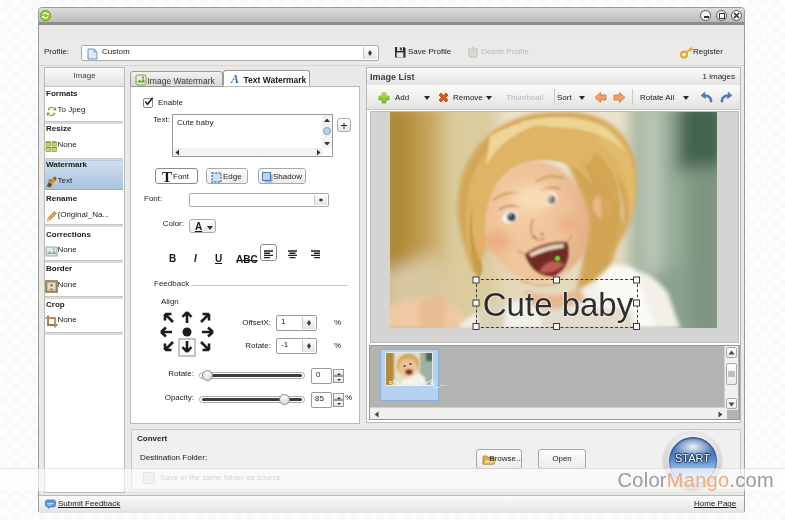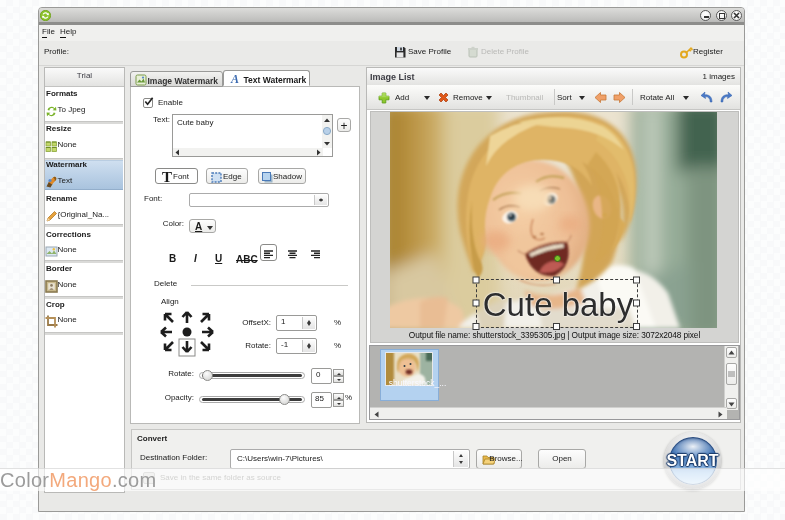--- a/index.html
+++ b/index.html
@@ -28,21 +28,21 @@
   background:linear-gradient(#fdfdfd,#e4e4e4);}
 .spin:before{content:"";position:absolute;left:50%;margin-left:-2.5px;top:3px;border:2.5px solid transparent;border-top:none;border-bottom:3px solid #3a3a3a;}
 .spin:after{content:"";position:absolute;left:50%;margin-left:-2.5px;bottom:3px;border:2.5px solid transparent;border-bottom:none;border-top:3px solid #3a3a3a;}
 .btn{background:linear-gradient(#fdfdfd,#ececea);border:1px solid #a8a8a6;border-radius:3px;box-sizing:border-box;text-align:center;}
 
 .panel{background:#fff;border:1px solid #b9b9b7;box-sizing:border-box;}
 .phead{background:linear-gradient(#fafafa,#e3e3e1);border-bottom:1px solid #c3c3c1;}
 .tsep{position:absolute;left:6px;width:78px;height:2px;background:#dadad8;border-top:1px solid #c6c6c4;}
 
 .tab{position:absolute;top:0;height:16px;border:1px solid #9a9a98;border-radius:3px 3px 0 0;box-sizing:border-box;text-align:center;}
-.tabin{background:linear-gradient(#f2f2f0,#d9d9d7);color:#333;font-weight:bold;}
+.tabin{background:linear-gradient(#f2f2f0,#d9d9d7);color:#333;}
 .tabon{background:#fff;border-bottom:1px solid #fff;font-weight:bold;}
 
 .chk{width:10px;height:10px;background:#fff;border:1px solid #8a8a88;border-radius:2px;box-sizing:border-box;}
 .sbox{background:#fff;border:1px solid #9a9a98;border-radius:2px;box-sizing:border-box;}
 .slider{position:absolute;height:7px;border:1px solid #aaa;border-radius:4px;background:#fff;box-sizing:border-box;}
 .slider i{position:absolute;left:2px;right:2px;top:1px;height:3px;background:#3c3c3c;border-radius:2px;}
 .sthumb{position:absolute;width:11px;height:11px;border-radius:50%;background:radial-gradient(circle at 40% 30%,#fcfcfc,#cfcfcd);border:1px solid #8a8a88;box-sizing:border-box;}
 .updn{position:absolute;width:11px;}
 .updn b,.updn s{position:absolute;left:0;width:11px;height:7px;background:linear-gradient(#fdfdfd,#e0e0de);border:1px solid #9a9a98;box-sizing:border-box;}
 .updn b{top:0;}.updn s{top:7px;}
@@ -70,29 +70,31 @@
   </svg>
   <div class="abs wbtn" style="left:661px"></div>
   <div class="abs wbtn" style="left:677px"></div>
   <div class="abs wbtn" style="left:692px"></div>
   <div class="abs" style="left:664.5px;top:7.5px;width:5px;height:2px;background:#333"></div>
   <div class="abs" style="left:680px;top:5px;width:4px;height:4px;border:1.5px solid #333"></div>
   <svg class="abs" style="left:694px;top:4px" width="7" height="7" viewBox="0 0 7 7">
       <path d="M1 1 L6 6 M6 1 L1 6" stroke="#333" stroke-width="1.6"></path>
     </svg>
 
-  <div class="abs menubar">
-    <span style="left:3px">File</span>
-    <span style="left:21px">Help</span>
-    <div class="abs" style="left:3px;top:12px;width:4.5px;height:1px;background:#111"></div>
-    <div class="abs" style="left:21px;top:12px;width:5.5px;height:1px;background:#111"></div>
-  </div>
 
   <div class="abs toolbar">
     <span class="abs" style="left:5px;top:6px">Profile:</span>
+    <div class="abs combo" style="left:42px;top:4px;width:298px;height:16px;">
+      <div class="spin"></div>
+      <span class="abs" style="left:20px;top:1px">Custom</span>
+      <svg class="abs" style="left:5px;top:2px" width="11" height="12" viewBox="0 0 11 12">
+        <path d="M1 1 h6 l3 3 v7 h-9 z" fill="#dcebf8" stroke="#6f94c0" stroke-width="1"></path>
+        <path d="M7 1 l3 3 h-3 z" fill="#b8cfe8" stroke="#7a9cc4" stroke-width="0.8"></path>
+      </svg>
+    </div>
 
     <svg class="abs" style="left:355px;top:5px" width="12" height="12" viewBox="0 0 12 12">
       <path d="M1 1 h9 l1.5 1.5 v9 h-10.5 z" fill="#2b2b2b"></path>
       <rect x="3" y="1" width="6" height="4" fill="#cfd8e2"></rect>
       <rect x="6.2" y="1.6" width="1.6" height="2.8" fill="#2b2b2b"></rect>
       <rect x="2.6" y="6.4" width="6.8" height="5" fill="#e8e8e8"></rect>
     </svg>
     <span class="abs" style="left:369px;top:6px">Save Profile</span>
     <svg class="abs" style="left:428px;top:5px" width="12" height="12" viewBox="0 0 12 12" opacity="0.55">
       <rect x="2" y="3" width="8" height="8" rx="1" fill="#c5cfc0" stroke="#93a08e"></rect>
@@ -101,21 +103,21 @@
     </svg>
     <span class="abs" style="left:442px;top:6px;color:#b9b9b7">Delete Profile</span>
     <svg class="abs" style="left:641px;top:5px" width="13" height="13" viewBox="0 0 13 13">
       <circle cx="4" cy="8.6" r="3" fill="none" stroke="#e3a81f" stroke-width="2"></circle>
       <path d="M6 7 L11.3 1.8 M11.3 1.8 l0.9 2.4 M9.6 3.4 l1 2" stroke="#e3a81f" stroke-width="1.6" fill="none"></path>
     </svg>
     <span class="abs" style="left:654px;top:6px">Register</span>
   </div>
 
   <div class="abs panel" style="left:5px;top:59px;width:81px;height:426px;">
-    <div class="abs phead" style="left:0;top:0;width:79px;height:18px;text-align:center;color:#3b3b43;"><span style="position:relative;top:3px">Trial</span></div>
+    <div class="abs phead" style="left:0;top:0;width:79px;height:18px;text-align:center;color:#3b3b43;"><span style="position:relative;top:3px">Image</span></div>
   </div>
   <div class="abs" style="left:7px;top:80.5px;font-weight:bold">Formats</div>
   <svg class="abs" style="left:6px;top:96.5px" width="13" height="13" viewBox="0 0 13 13">
     <path d="M2.5 5 A4 4 0 0 1 9.5 3.2 L11 1.8 L11.4 5.6 L7.6 5.2 L9 3.9 A2.6 2.6 0 0 0 4.4 5.4 Z" fill="#7ab32a"></path>
     <path d="M10.5 8 A4 4 0 0 1 3.5 9.8 L2 11.2 L1.6 7.4 L5.4 7.8 L4 9.1 A2.6 2.6 0 0 0 8.6 7.6 Z" fill="#7ab32a"></path>
   </svg>
   <div class="abs" style="left:18.5px;top:97px">To Jpeg</div>
   <div class="abs tsep" style="top:113px"></div>
   <div class="abs" style="left:7px;top:115.5px;font-weight:bold">Resize</div>
   <svg class="abs" style="left:6px;top:131.5px" width="13" height="13" viewBox="0 0 13 13">
@@ -245,21 +247,21 @@
   <svg class="abs" style="left:225px;top:241.5px" width="10" height="9" viewBox="0 0 10 9">
       <path d="M0 1 h9 M0 3.2 h6 M0 5.4 h9 M0 7.6 h6" stroke="#222" stroke-width="1.4"></path>
     </svg>
   <svg class="abs" style="left:249px;top:241.5px" width="10" height="9" viewBox="0 0 10 9">
       <path d="M0 1 h9 M1.5 3.2 h6 M0 5.4 h9 M1.5 7.6 h6" stroke="#222" stroke-width="1.4"></path>
     </svg>
   <svg class="abs" style="left:272px;top:241.5px" width="10" height="9" viewBox="0 0 10 9">
       <path d="M0 1 h9 M3 3.2 h6 M0 5.4 h9 M3 7.6 h6" stroke="#222" stroke-width="1.4"></path>
     </svg>
 
-  <div class="abs" style="left:115px;top:271px;color:#222">Delete</div>
+  <div class="abs" style="left:115px;top:271px;color:#222">Feedback</div>
   <div class="abs" style="left:152px;top:277px;width:157px;height:1px;background:#c9c9c7"></div>
   <div class="abs" style="left:122px;top:289px">Align</div>
 
   <svg class="abs" style="left:118px;top:300px" width="62" height="55" viewBox="0 0 62 55">
     <g stroke="#1d1d1d" stroke-width="2.6" fill="#1d1d1d">
       <path d="M16 14 L8 6 M8 6 l0 6.5 M8 6 l6.5 0" fill="none"></path>
       <path d="M30 15 L30 4 M30 4 l-4.5 5 M30 4 l4.5 5" fill="none"></path>
       <path d="M44 14 L52 6 M52 6 l-6.5 0 M52 6 l0 6.5" fill="none"></path>
       <path d="M15 24 L4 24 M4 24 l5 -4.5 M4 24 l5 4.5" fill="none"></path>
       <circle cx="30" cy="24" r="4.5" stroke="none"></circle>
@@ -471,21 +473,20 @@
         <rect x="3" y="3" width="6" height="6"></rect>
           <rect x="83.5" y="3" width="6" height="6"></rect>
           <rect x="163.5" y="3" width="6" height="6"></rect>
         <rect x="3" y="26" width="6" height="6"></rect>
           <rect x="163.5" y="26" width="6" height="6"></rect>
         <rect x="3" y="49.5" width="6" height="6"></rect>
           <rect x="83.5" y="49.5" width="6" height="6"></rect>
           <rect x="163.5" y="49.5" width="6" height="6"></rect>
       </g>
     </svg>
-    <div class="abs" style="left:3px;top:262px;width:369px;text-align:center;font-size:8.3px;letter-spacing:-0.1px;color:#111">Output file name: shutterstock_3395305.jpg | Output image size: 3072x2048 pixel</div>
 
     <div class="abs" style="left:2px;top:277px;width:371px;height:75px;background:#b3b3b1;border:1px solid #98989a;box-sizing:border-box">
       <div class="abs" style="left:10px;top:3px;width:57px;height:50px;background:#b4d2f0;border:1px solid #88aed8"></div>
       <div class="abs" style="left:15px;top:6px;width:46px;height:32px;background:#fff;border:1px solid #e8e8e8" id="minithumb"><svg width="46" height="32" viewBox="0 0 46 32">
   <defs>
               <filter id="mb" x="-30%" y="-30%" width="160%" height="160%">
                 <feGaussianBlur stdDeviation="1.2"></feGaussianBlur>
               </filter>
             </defs>
   <rect width="46" height="32" fill="#e9dfc6"></rect>
@@ -520,41 +521,46 @@
         <svg class="abs" style="right:4px;top:3px" width="5" height="7" viewBox="0 0 5 7">
             <path d="M0.5 0.5 L4.5 3.5 L0.5 6.5 Z" fill="#444"></path>
           </svg>
       </div>
     </div>
   </div>
 
   <div class="abs" style="left:92px;top:421px;width:610px;height:61px;background:#f0f0ee;border:1px solid #c6c6c4;box-sizing:border-box">
     <div class="abs" style="left:5px;top:4px;font-weight:bold;color:#222">Convert</div>
     <div class="abs" style="left:8px;top:22.5px">Destination Folder:</div>
-    <div class="abs combo" style="left:98px;top:19px;width:240px;height:20px">
-        <div class="spin" style="width:14px"></div>
-        <span class="abs" style="left:6px;top:4px">C:\Users\win-7\Pictures\</span>
-      </div>
     <div class="abs btn" style="left:344px;top:19px;width:46px;height:20px">
       <svg class="abs" style="left:5px;top:4px" width="13" height="11" viewBox="0 0 13 11">
         <path d="M1 2 h4 l1 1.5 h6 v6.5 h-11 z" fill="#e8b84a" stroke="#a8842a" stroke-width="0.8"></path>
         <path d="M1 10 L3 5 h11 L11.5 10 Z" fill="#f5d27a" stroke="#a8842a" stroke-width="0.8"></path>
       </svg>
       <span style="position:relative;top:4px;left:7px">Browse...</span>
     </div>
     <div class="abs btn" style="left:406px;top:19px;width:48px;height:20px"><span style="position:relative;top:4px">Open</span></div>
     <div class="abs" style="left:11px;top:42px;width:12px;height:12px;background:#dcdcda;border:1px solid #b8b8b6;border-radius:2px;box-sizing:border-box"></div>
     <div class="abs" style="left:28px;top:43px;color:#8a8a88">Save in the same folder as source</div>
   </div>
 
   <div class="abs" style="left:625px;top:424px;width:57px;height:57px;border-radius:50%;
      background:radial-gradient(circle at 50% 30%,#ffffff,#d8d8d8 60%,#9a9a9a);
      box-shadow:0 1px 3px rgba(0,0,0,0.35);"></div>
   <div class="abs" style="left:629.5px;top:428.5px;width:48px;height:48px;border-radius:50%;
      background:radial-gradient(ellipse 70% 40% at 50% 20%,rgba(255,255,255,0.9),rgba(255,255,255,0) 65%),
        linear-gradient(#2b5a9c,#4f84c4 42%,#a9cdf0 75%,#d6eafa);
      box-shadow:inset 0 1px 2px rgba(10,40,90,0.6),inset 0 0 0 1px rgba(40,70,120,0.45);"></div>
-  <div class="abs" style="left:625px;top:444px;width:57px;text-align:center;color:#fff;font-weight:bold;font-size:16px;
+  <div class="abs" style="left:625px;top:444px;width:57px;text-align:center;color:#fff;font-weight:normal;font-size:11px;
      text-shadow:0 0 2px #1a3a68,0 1px 1px #1a3a68,0 -1px 1px #1a3a68,1px 0 1px #1a3a68,-1px 0 1px #1a3a68;">START</div>
 
+  <div class="abs statusbar">
+    <svg class="abs" style="left:6px;top:3px" width="11" height="11" viewBox="0 0 11 11">
+      <rect x="0.5" y="1" width="10" height="7" rx="2" fill="#5d9ad3" stroke="#3f7ab3" stroke-width="0.8"></rect>
+      <path d="M3 7.8 L3 10.4 L5.6 7.8 Z" fill="#5d9ad3"></path>
+      <path d="M2.5 4.5 h6 M2.5 6 h4" stroke="#cfe2f3" stroke-width="0.9"></path>
+    </svg>
+    <span class="abs" style="left:19px;top:3px;white-space:nowrap"><u>Submit Feedback</u></span>
+    <span class="abs" style="left:655px;top:3px;white-space:nowrap"><u>Home Page</u></span>
+  </div>
 </div>
 <div class="abs" style="left:0;top:468px;width:785px;height:22px;background:rgba(255,255,255,0.62);border-top:1px solid rgba(190,190,190,0.45)"></div>
-<div class="abs" style="left:0;top:469px;width:774px;text-align:left;font-size:20px;color:#9b9b9b;letter-spacing:0.3px"><span>Color</span><span style="color:#f3a97c">Mango</span><span>.com</span></div>
+<div class="abs" style="left:0;top:469px;width:774px;text-align:right;font-size:20px;color:#9b9b9b;letter-spacing:0.3px"><span>Color</span><span style="color:#f3a97c">Mango</span><span>.com</span></div>
 
 </body></html>

